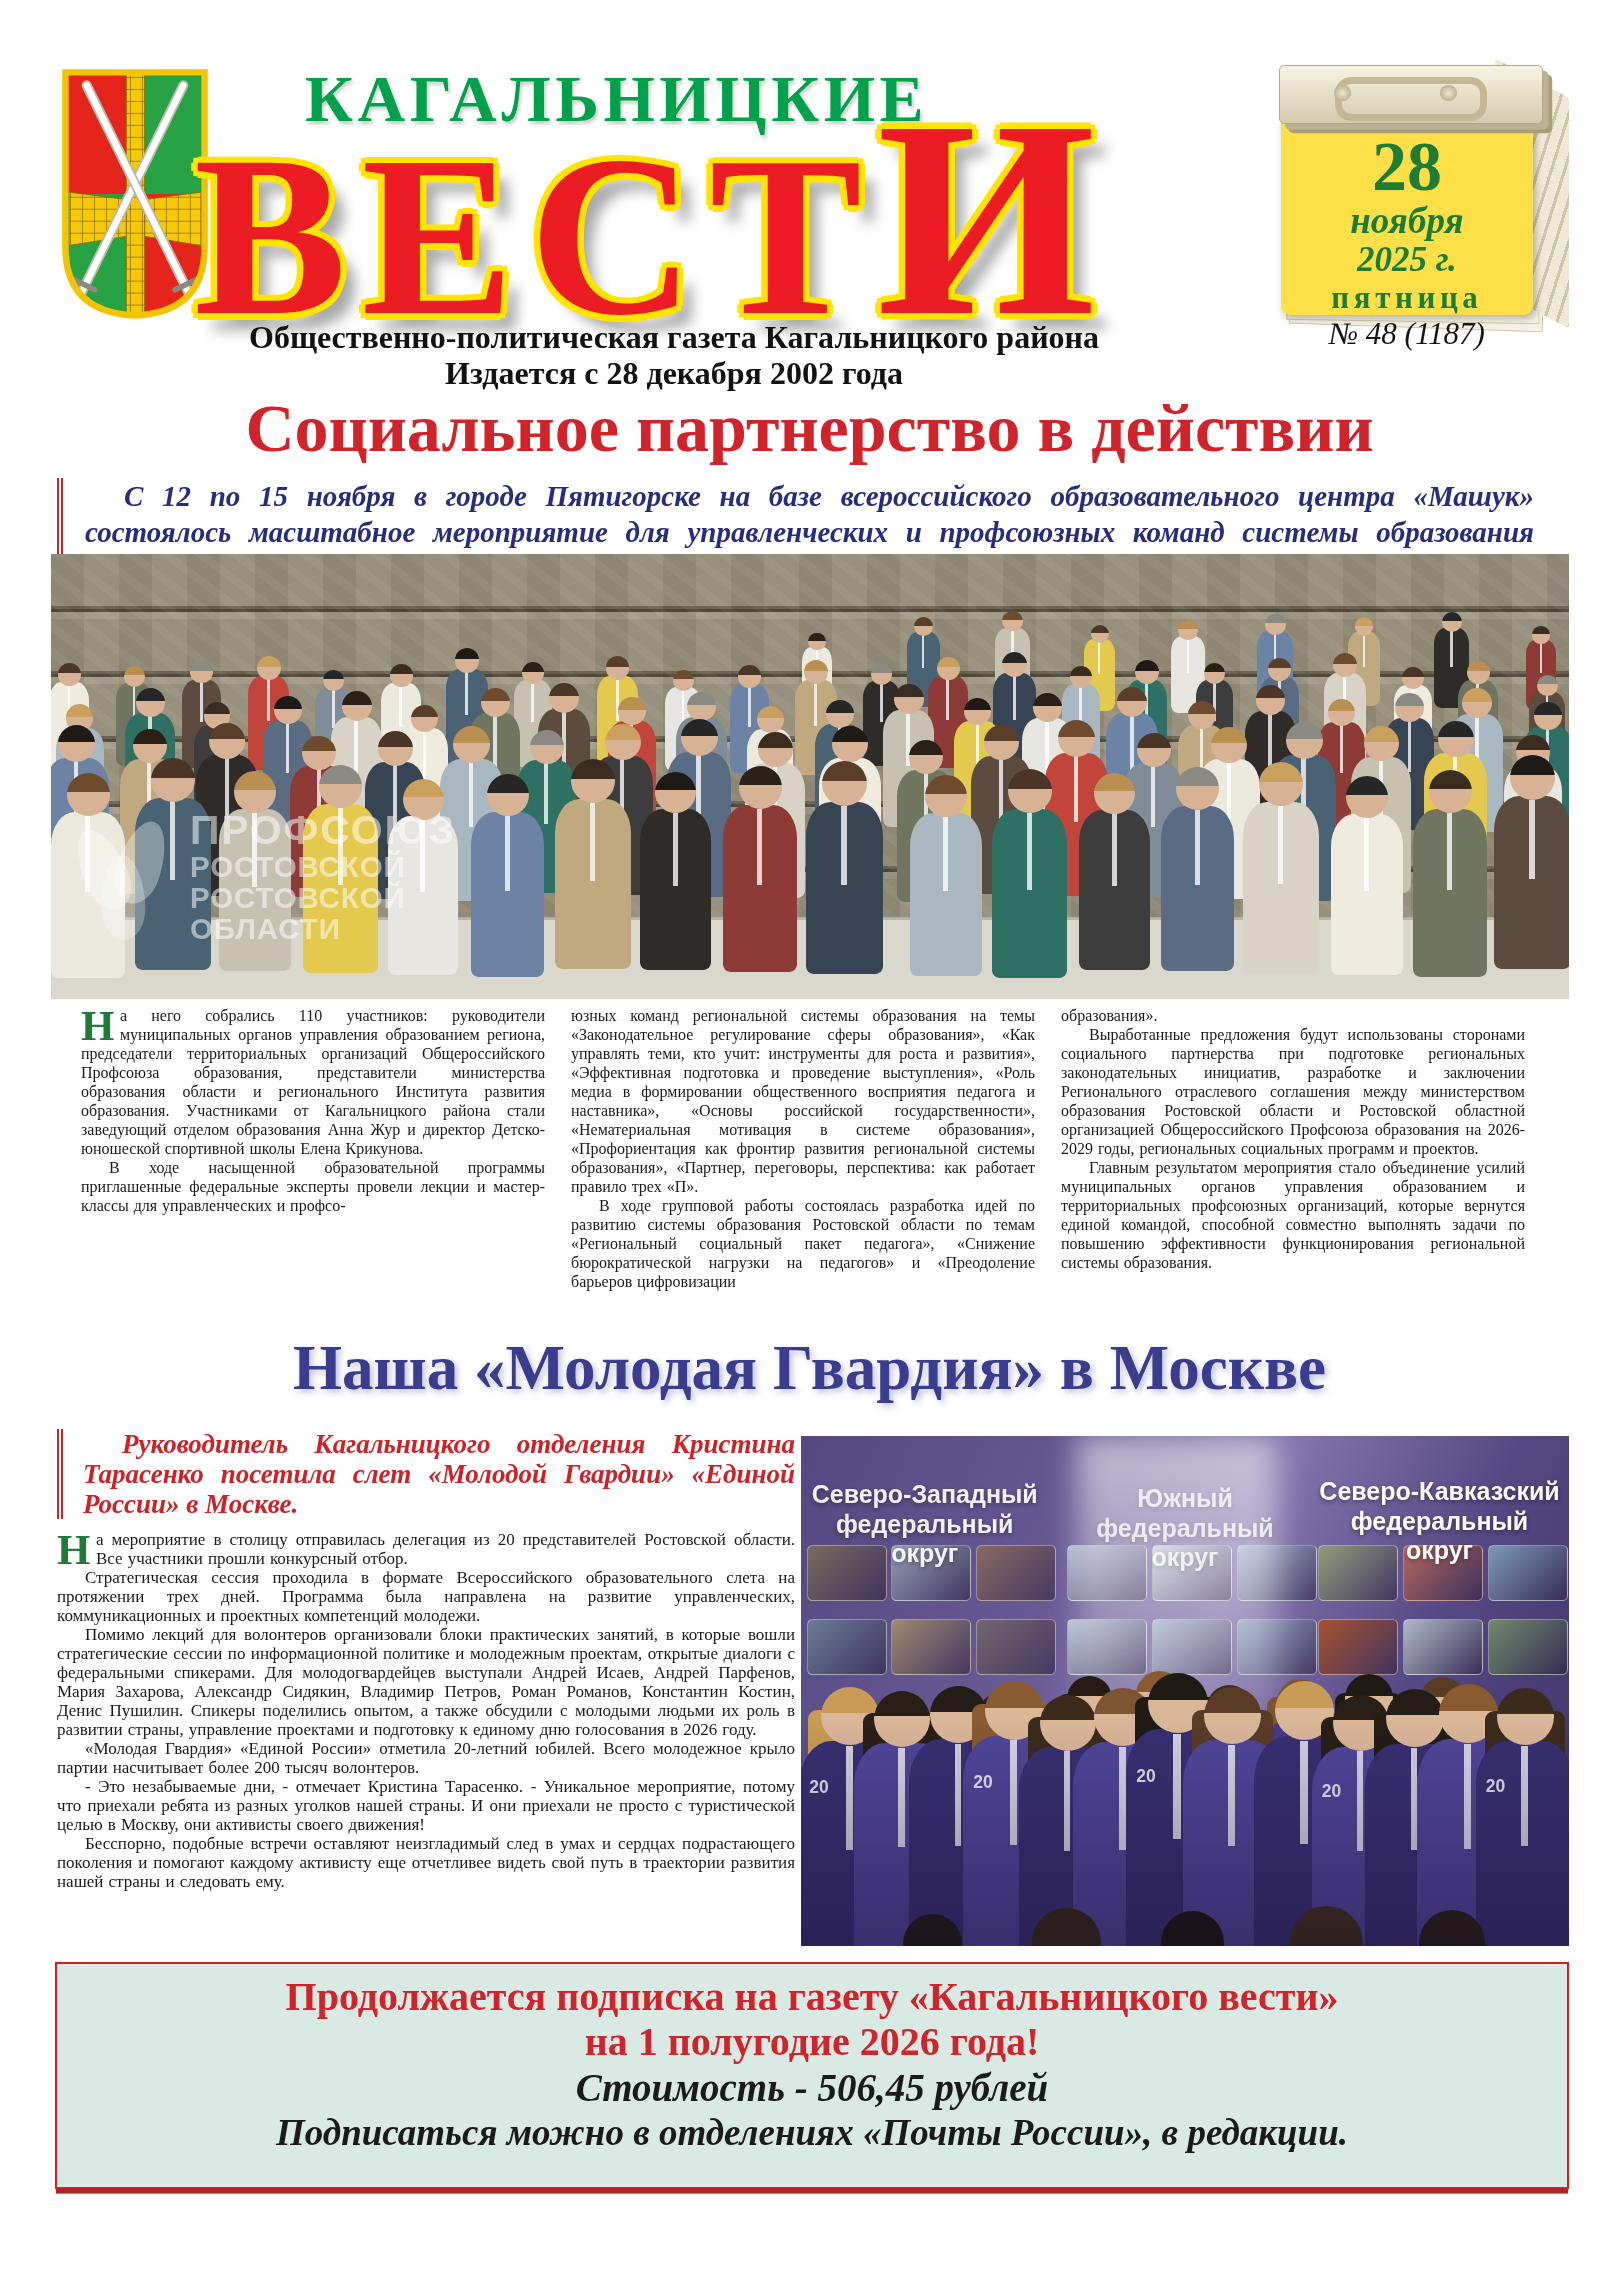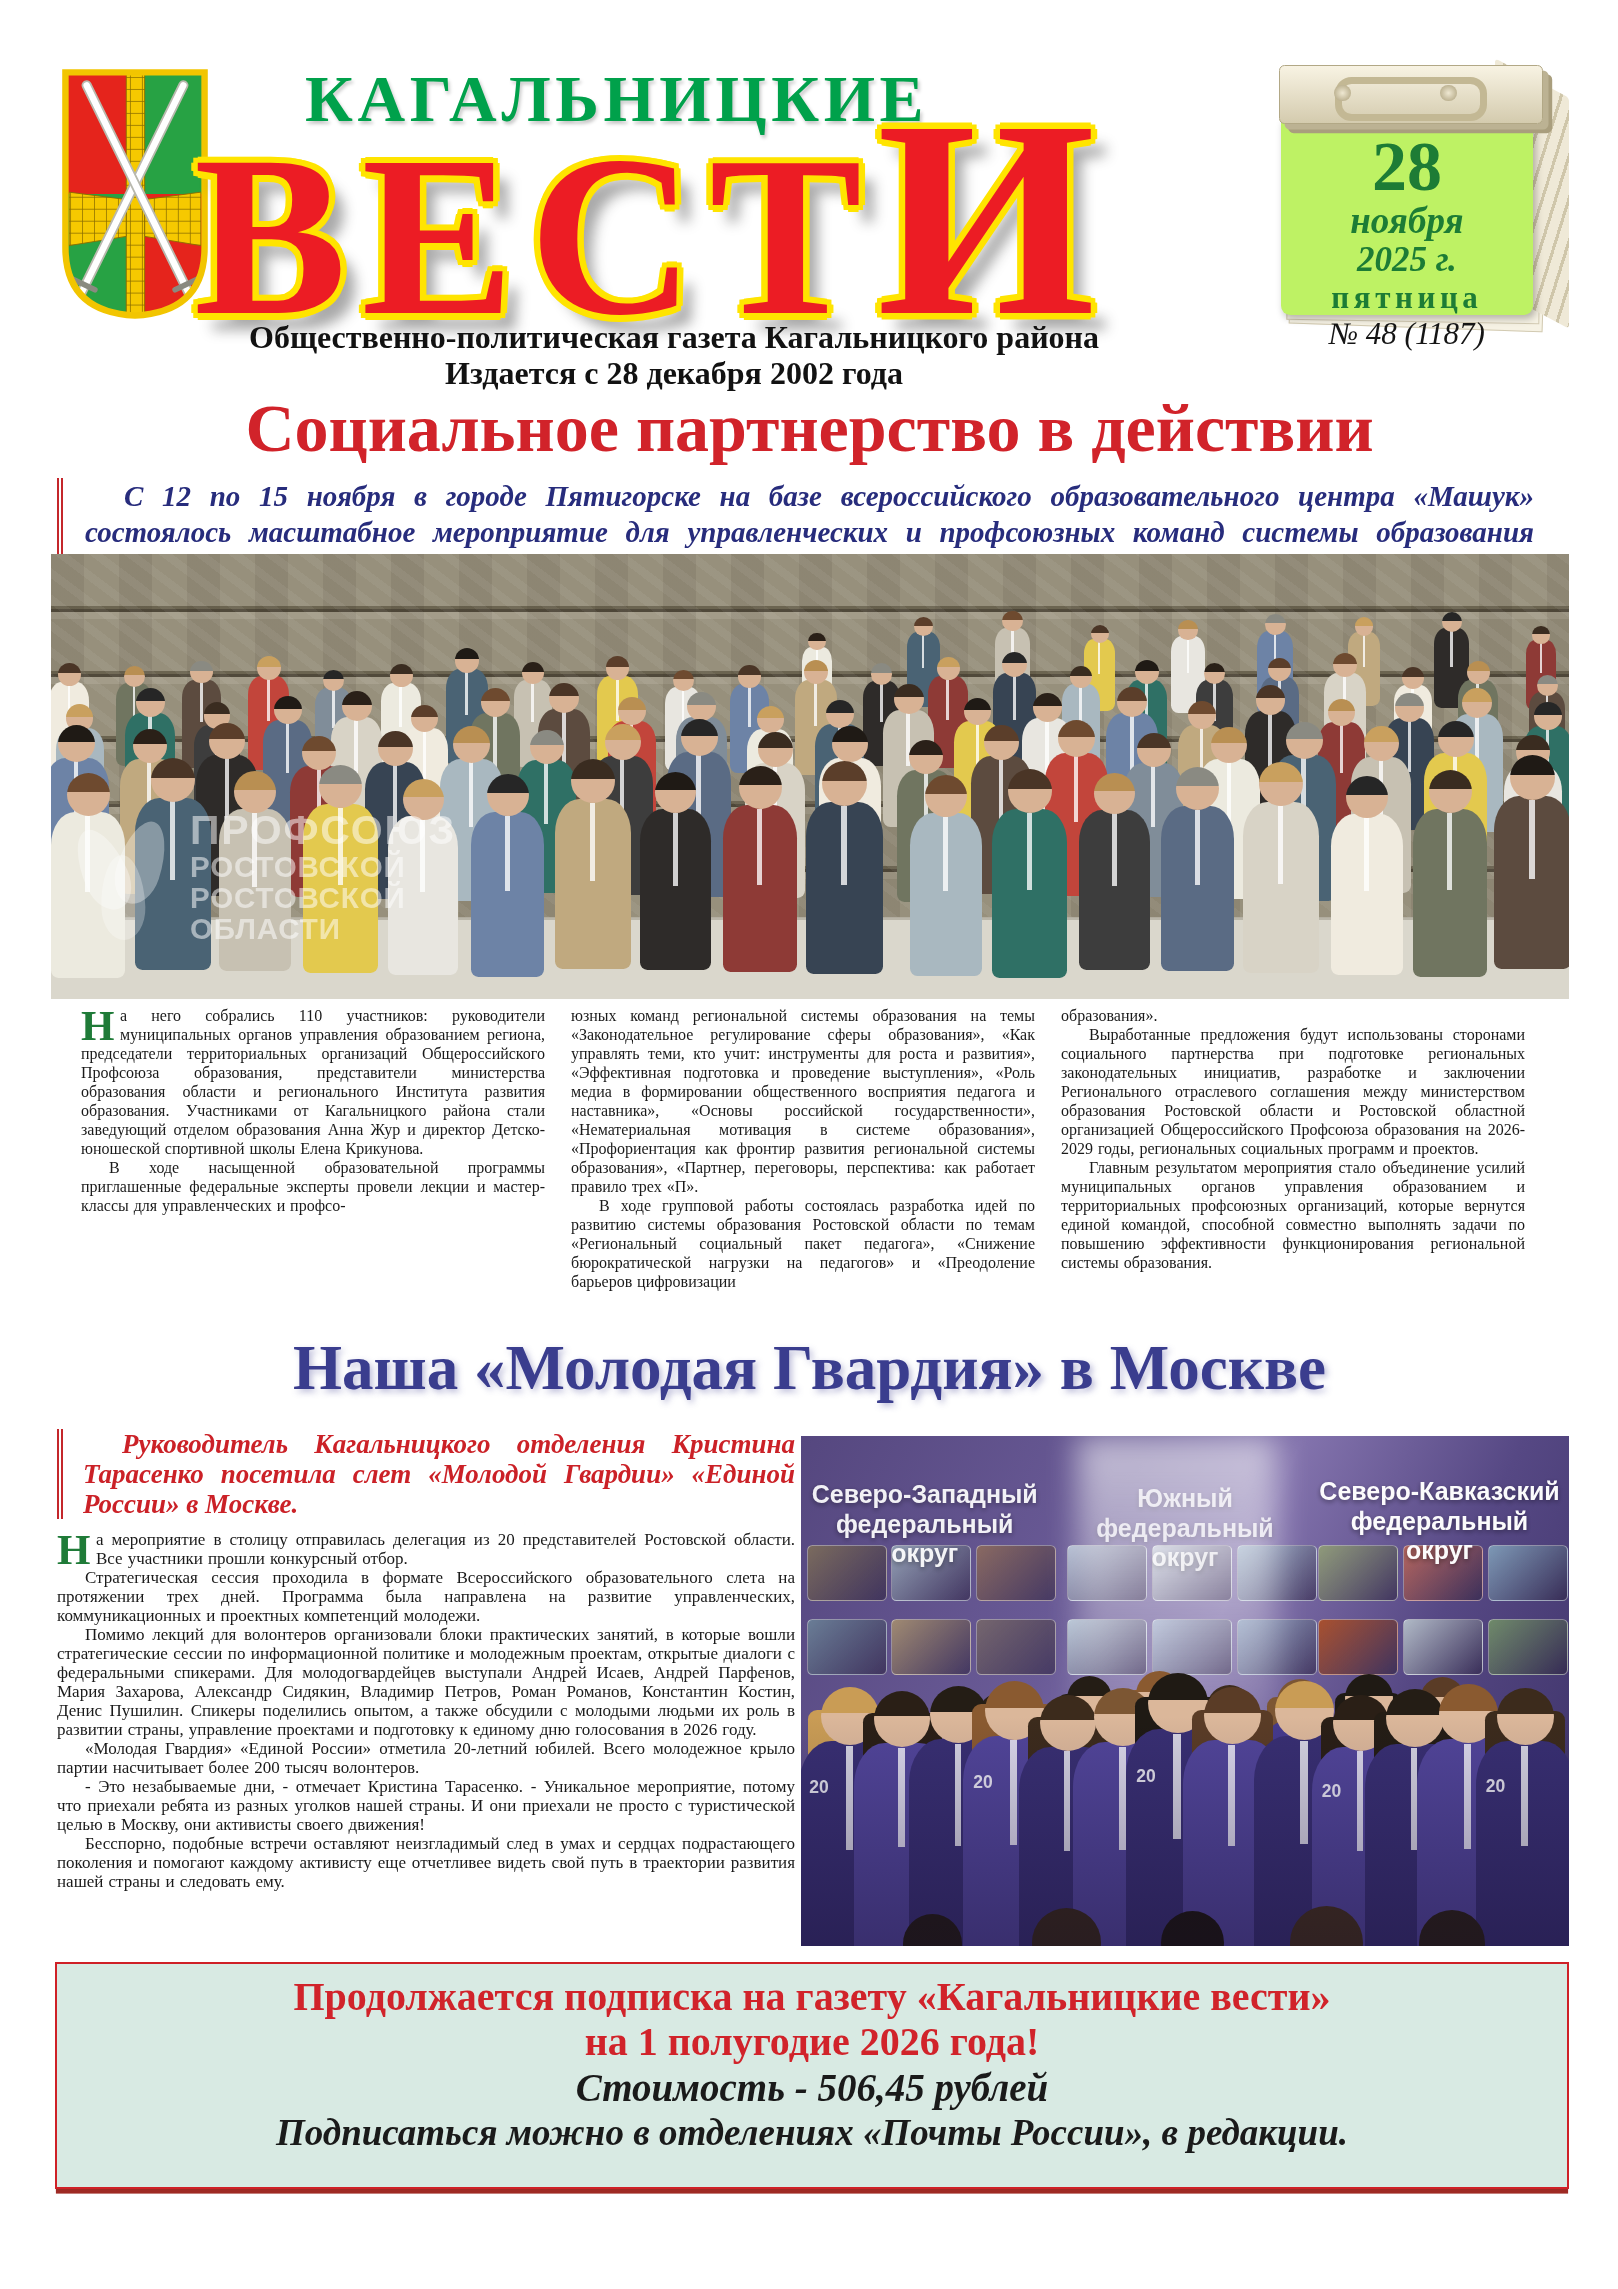--- a/index.html
+++ b/index.html
@@ -19,21 +19,21 @@
   .bmEnd{font-size:281px;}
   .tagline{left:231px;top:319px;width:886px;text-align:center;font-weight:bold;
            font-size:32px;line-height:36px;color:#121212;}
 
   
   .calendar{left:1279px;top:54px;width:295px;height:281px;}
   .calstk{position:absolute;background:#f6f2e4;border:0.9px solid #d2cab2;}
   .calside{position:absolute;right:5.5px;top:24px;width:74px;height:231px;background:
            repeating-linear-gradient(105deg,#efe9d7 0 8.3px,#cfc6aa 8.3px 11px);
            transform:skewY(28deg);border-radius:3.7px;}
-  .calpage{position:absolute;left:1.8px;right:41px;top:66px;bottom:20px;background:#bef264;
+  .calpage{position:absolute;left:1.8px;right:41px;top:66px;bottom:20px;background:#fde047;
            box-shadow:2.8px 3.7px 7.4px rgba(0,0,0,.25);border-radius:0 0 9.2px 9.2px;text-align:center;}
   .calbar{position:absolute;left:0px;right:31px;top:11px;height:57px;border-radius:5.5px;
           background:linear-gradient(#f8f3e3,#d4cbae);border:0.9px solid #b2a886;
           box-shadow:5.5px 5.5px 0 #bcb293,9.2px 9.2px 0 #a99e7d;}
   .calhandle{position:absolute;left:50%;top:11px;transform:translateX(-50%);width:138px;height:29.5px;
              border:7.4px solid #c3b894;border-radius:16.6px;}
   .calscrew{position:absolute;top:18.5px;width:16.6px;height:16.6px;border-radius:50%;
             background:radial-gradient(#efe8d2,#a99d78);}
   .cday{font-weight:bold;font-size:70px;line-height:68px;color:#1d7c35;margin-top:13px;}
   .cmonth{font-weight:bold;font-style:italic;font-size:37px;line-height:39px;color:#1d7c35;}
@@ -954,20 +954,20 @@
         </div>
         <div class="shead" style="left: 102px; bottom: -26.6px; width: 59px; height: 59px; background: rgb(36, 28, 22);"></div>
         <div class="shead" style="left: 231px; bottom: -31px; width: 69px; height: 69px; background: rgb(56, 41, 28);"></div>
         <div class="shead" style="left: 360px; bottom: -28px; width: 63px; height: 63px; background: rgb(29, 23, 18);"></div>
         <div class="shead" style="left: 489px; bottom: -33px; width: 73px; height: 73px; background: rgb(67, 48, 31);"></div>
         <div class="shead" style="left: 618px; bottom: -30px; width: 66px; height: 66px; background: rgb(43, 33, 24);"></div>
       </div>
   </div>
 
   <div class="abs banner">
-    <div class="bl1">Продолжается подписка на газету «Кагальницкие вести»</div>
+    <div class="bl1">Продолжается подписка на газету «Кагальницкого вести»</div>
     <div class="bl2">на 1 полугодие 2026 года!</div>
     <div class="bl3">Стоимость - 506,45 рублей</div>
     <div class="bl4">Подписаться можно в отделениях «Почты России», в редакции.</div>
   </div>
 
 </div>
 
 
 </body></html>

